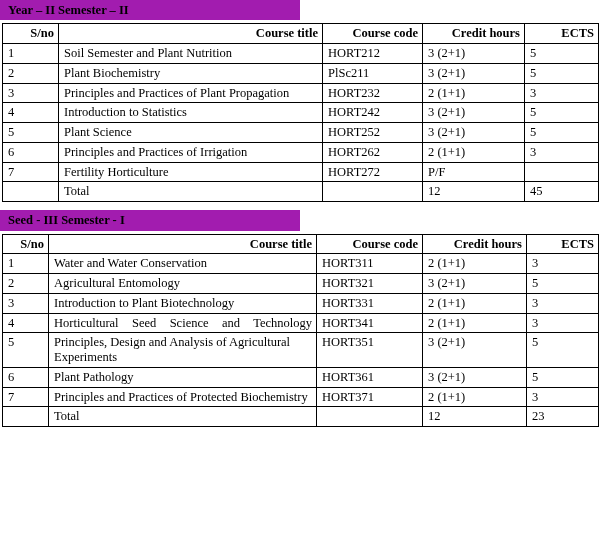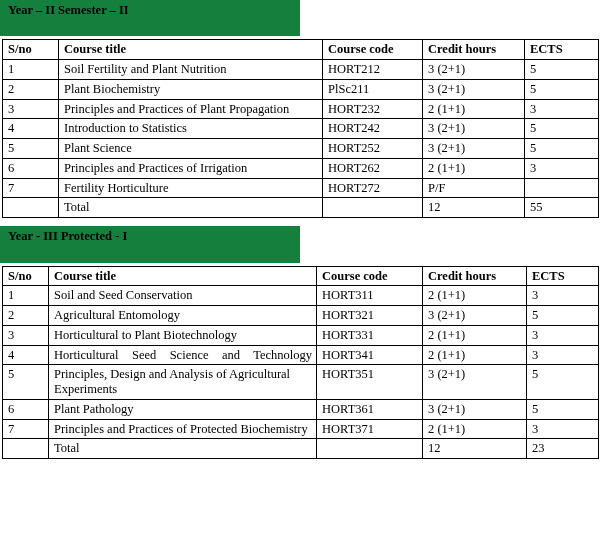--- a/index.html
+++ b/index.html
@@ -15,25 +15,25 @@
     color: #000000;
     overflow: hidden;
   }
   .page {
     width: 603px;
     height: 540px;
     position: relative;
     box-sizing: border-box;
   }
   .section-banner {
-    background: #15803d;
+    background: #a21caf;
     font-family: "Liberation Serif", serif;
     font-weight: bold;
     font-size: 12.5px;
-    padding: 3px 6px 19px 8px;
+    padding: 3px 6px 3px 8px;
     margin: 0;
     line-height: 1.15;
     width: 300px;
     box-sizing: border-box;
   }
   .banner-wrap {
     width: 100%;
   }
   table.course-table {
     border-collapse: collapse;
@@ -46,20 +46,21 @@
     padding: 2px 4px 2px 5px;
     vertical-align: top;
     font-size: 12.5px;
     line-height: 1.18;
     font-family: "Liberation Serif", serif;
     font-weight: normal;
     text-align: left;
   }
   table.course-table thead td {
     font-weight: bold;
+    text-align: right;
   }
   .col-sno { width: 56px; }
   .col-title { width: 264px; }
   .col-code { width: 100px; }
   .col-credit { width: 102px; }
   .col-ects { width: 74px; }
 
   .t2 .col-sno { width: 46px; }
   .t2 .col-title { width: 268px; }
   .t2 .col-code { width: 106px; }
@@ -93,21 +94,21 @@
         <td>S/no</td>
         <td>Course title</td>
         <td>Course code</td>
         <td>Credit hours</td>
         <td>ECTS</td>
       </tr>
     </thead>
     <tbody>
       <tr>
         <td>1</td>
-        <td>Soil Fertility and Plant Nutrition</td>
+        <td>Soil Semester and Plant Nutrition</td>
         <td>HORT212</td>
         <td>3 (2+1)</td>
         <td>5</td>
       </tr>
       <tr>
         <td>2</td>
         <td>Plant Biochemistry</td>
         <td>PlSc211</td>
         <td>3 (2+1)</td>
         <td>5</td>
@@ -145,29 +146,29 @@
         <td>Fertility Horticulture</td>
         <td>HORT272</td>
         <td>P/F</td>
         <td></td>
       </tr>
       <tr class="tr-total">
         <td></td>
         <td class="bold">Total</td>
         <td></td>
         <td class="bold">12</td>
-        <td class="bold">55</td>
+        <td class="bold">45</td>
       </tr>
     </tbody>
   </table>
 
   <div class="spacer-sm"></div>
 
   <div class="banner-wrap">
-    <div class="section-banner">Year - III Protected - I</div>
+    <div class="section-banner">Seed - III Semester - I</div>
   </div>
 
   <table class="course-table t2">
     <colgroup>
       <col class="col-sno">
         <col class="col-title">
         <col class="col-code">
         <col class="col-credit">
         <col class="col-ects">
     </colgroup>
@@ -176,35 +177,35 @@
         <td>S/no</td>
         <td>Course title</td>
         <td>Course code</td>
         <td>Credit hours</td>
         <td>ECTS</td>
       </tr>
     </thead>
     <tbody>
       <tr>
         <td>1</td>
-        <td>Soil and Seed Conservation</td>
+        <td>Water and Water Conservation</td>
         <td>HORT311</td>
         <td>2 (1+1)</td>
         <td>3</td>
       </tr>
       <tr>
         <td>2</td>
         <td>Agricultural Entomology</td>
         <td>HORT321</td>
         <td>3 (2+1)</td>
         <td>5</td>
       </tr>
       <tr>
         <td>3</td>
-        <td>Horticultural to Plant Biotechnology</td>
+        <td>Introduction to Plant Biotechnology</td>
         <td>HORT331</td>
         <td>2 (1+1)</td>
         <td>3</td>
       </tr>
       <tr>
         <td>4</td>
         <td class="justify">Horticultural Seed Science and Technology</td>
         <td>HORT341</td>
         <td>2 (1+1)</td>
         <td>3</td>

